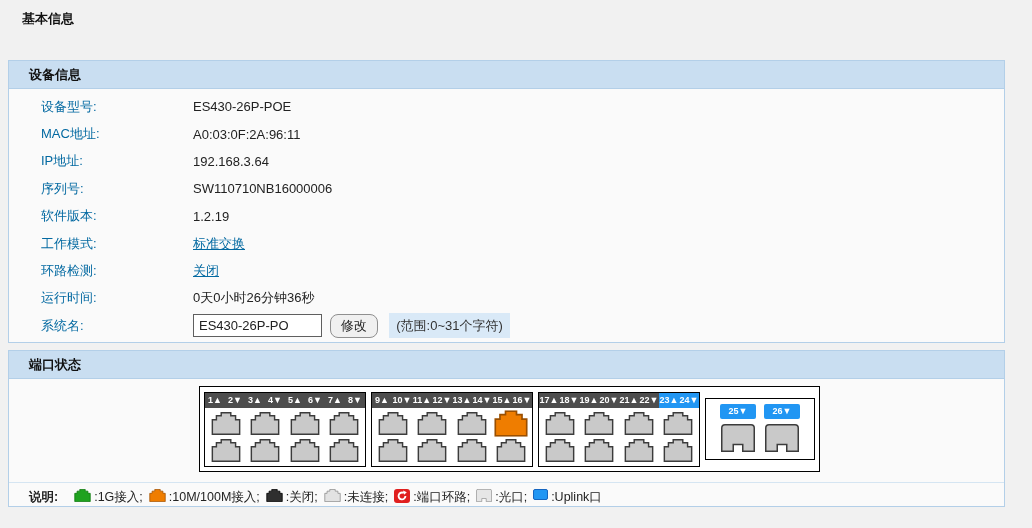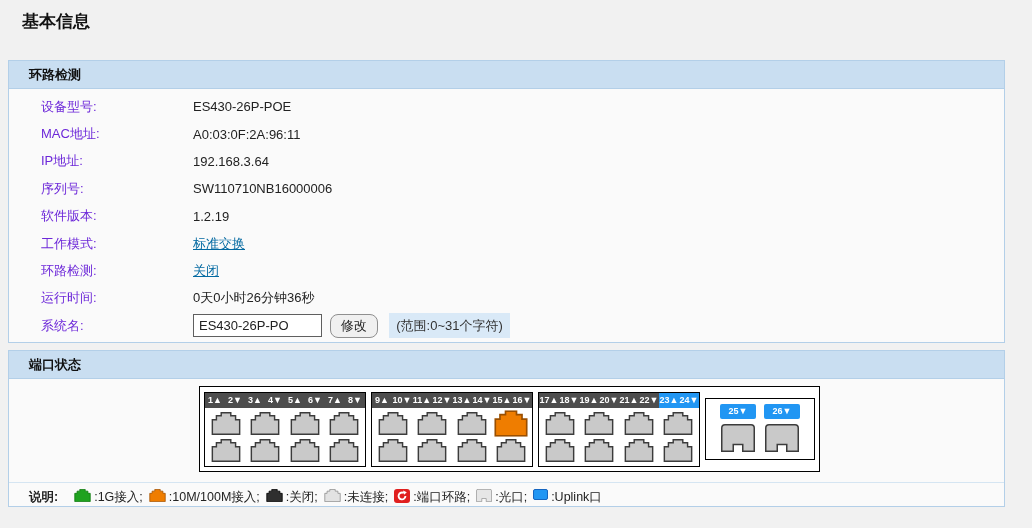--- a/index.html
+++ b/index.html
@@ -5,36 +5,36 @@
   * { margin:0; padding:0; box-sizing:border-box; }
   html,body { width:1032px; height:528px; }
   body {
     background:#f1f1f1;
     font-family:"Liberation Sans","DejaVu Sans",sans-serif;
     font-size:13px; color:#222;
     position:relative; overflow:hidden;
   }
   .page-title {
     position:absolute; left:22px; top:10px;
-    font-weight:bold; font-size:17px; color:#111;
+    font-weight:bold; font-size:13px; color:#111;
   }
   .panel {
     position:absolute; left:8px; width:997px;
     background:#fafafa; border:1px solid #b3cfe8;
   }
   .panel-header {
     height:28px; background:#c9def1; border-bottom:1px solid #b3cfe8;
     line-height:28px; padding-left:20px; font-weight:bold; color:#111;
   }
   #device-panel { top:60px; height:283px; }
   #port-panel   { top:350px; height:157px; }
 
   .info-rows { padding-top:4px; }
   .info-row { height:27.4px; display:flex; align-items:center; padding-left:32px; }
-  .info-label { width:152px; color:#6d28d9; }
+  .info-label { width:152px; color:#0369a1; }
   .info-value { color:#222; }
   .info-link { color:#0369a1; text-decoration:underline; cursor:pointer; }
 
   .sysname-input {
     width:129px; height:23px; border:1px solid #5f5f5f; background:#fff;
     font-family:inherit; font-size:13px; padding:1px 5px; color:#222; margin-right:4px;
   }
   .modify-btn {
     width:48px; height:24px; background:#f0f0f0; border:1px solid #8f8f8f;
     border-radius:8px; font-family:inherit; font-size:13px; color:#222;
@@ -87,21 +87,21 @@
     display:inline-flex; align-items:center; justify-content:center;
   }
 </style>
 </head>
 <body>
 
 <div class="page-title">基本信息</div>
 
 <div class="panel" id="device-panel">
   <div class="panel-header">
-    <span>环路检测</span>
+    <span>设备信息</span>
   </div>
   <div class="info-rows">
       <div class="info-row">
         <span class="info-label">设备型号:</span>
         <span class="info-value">ES430-26P-POE</span>
       </div>
       <div class="info-row">
         <span class="info-label">MAC地址:</span>
         <span class="info-value">A0:03:0F:2A:96:11</span>
       </div>

